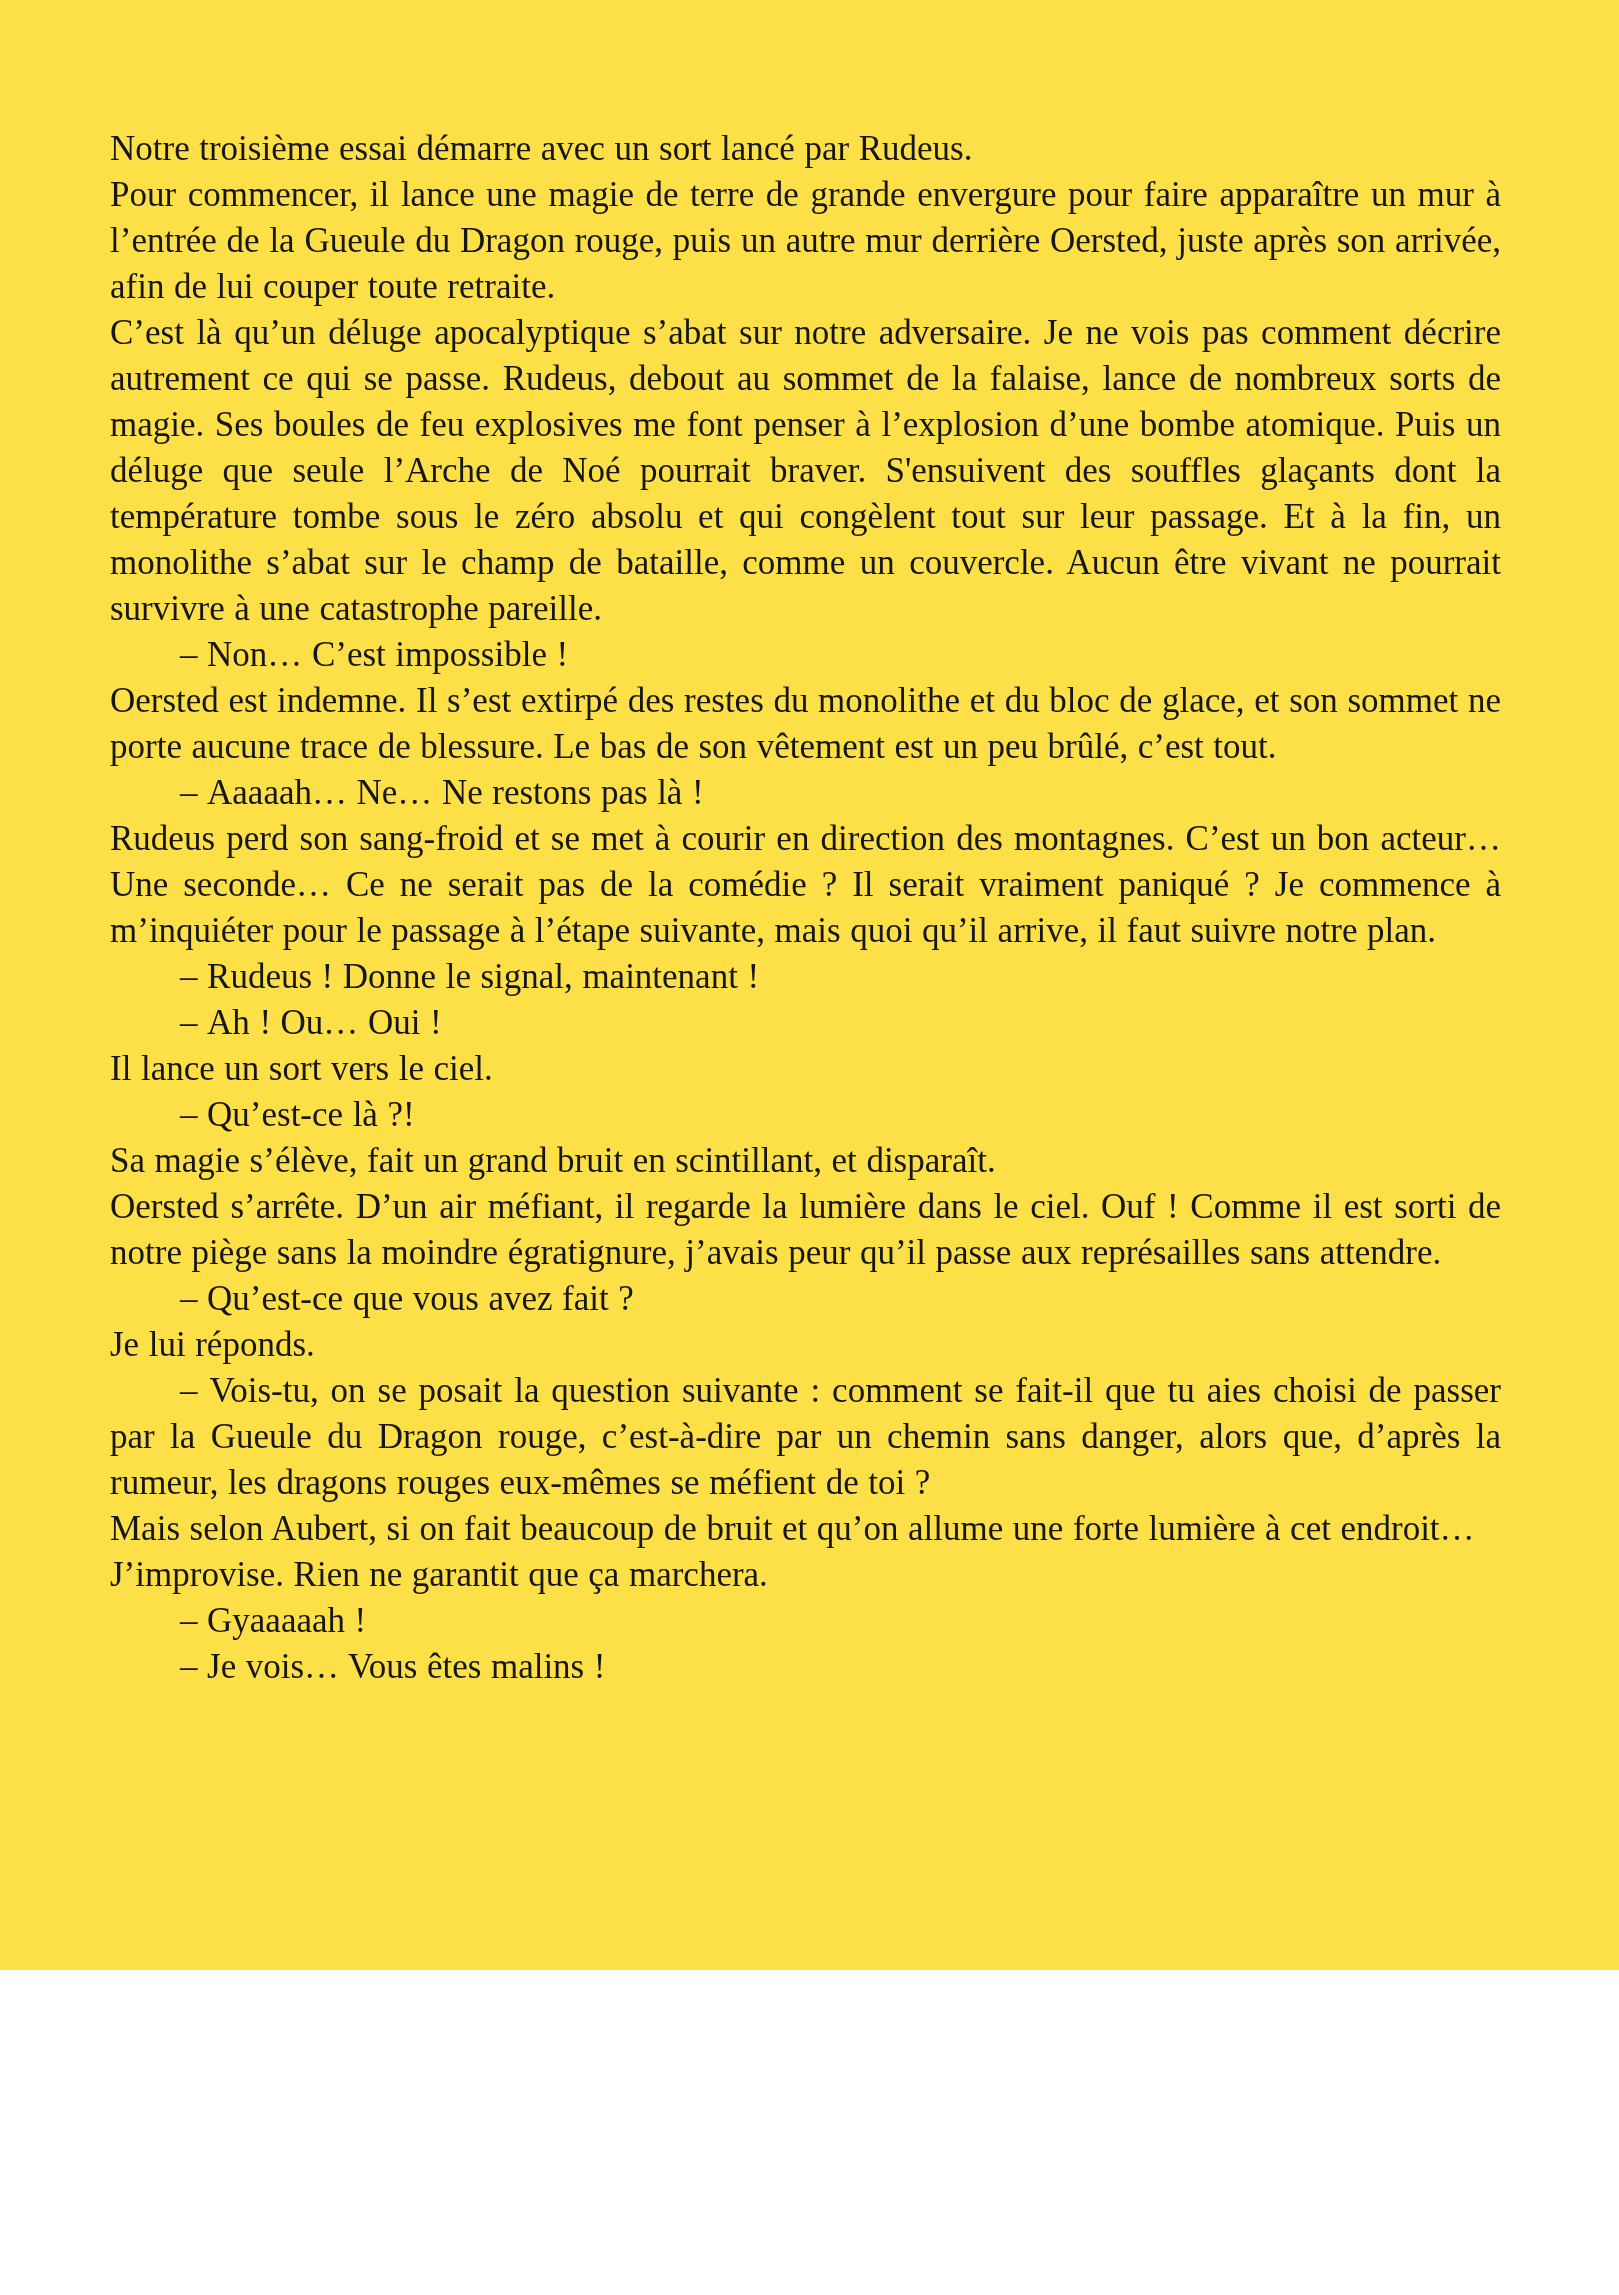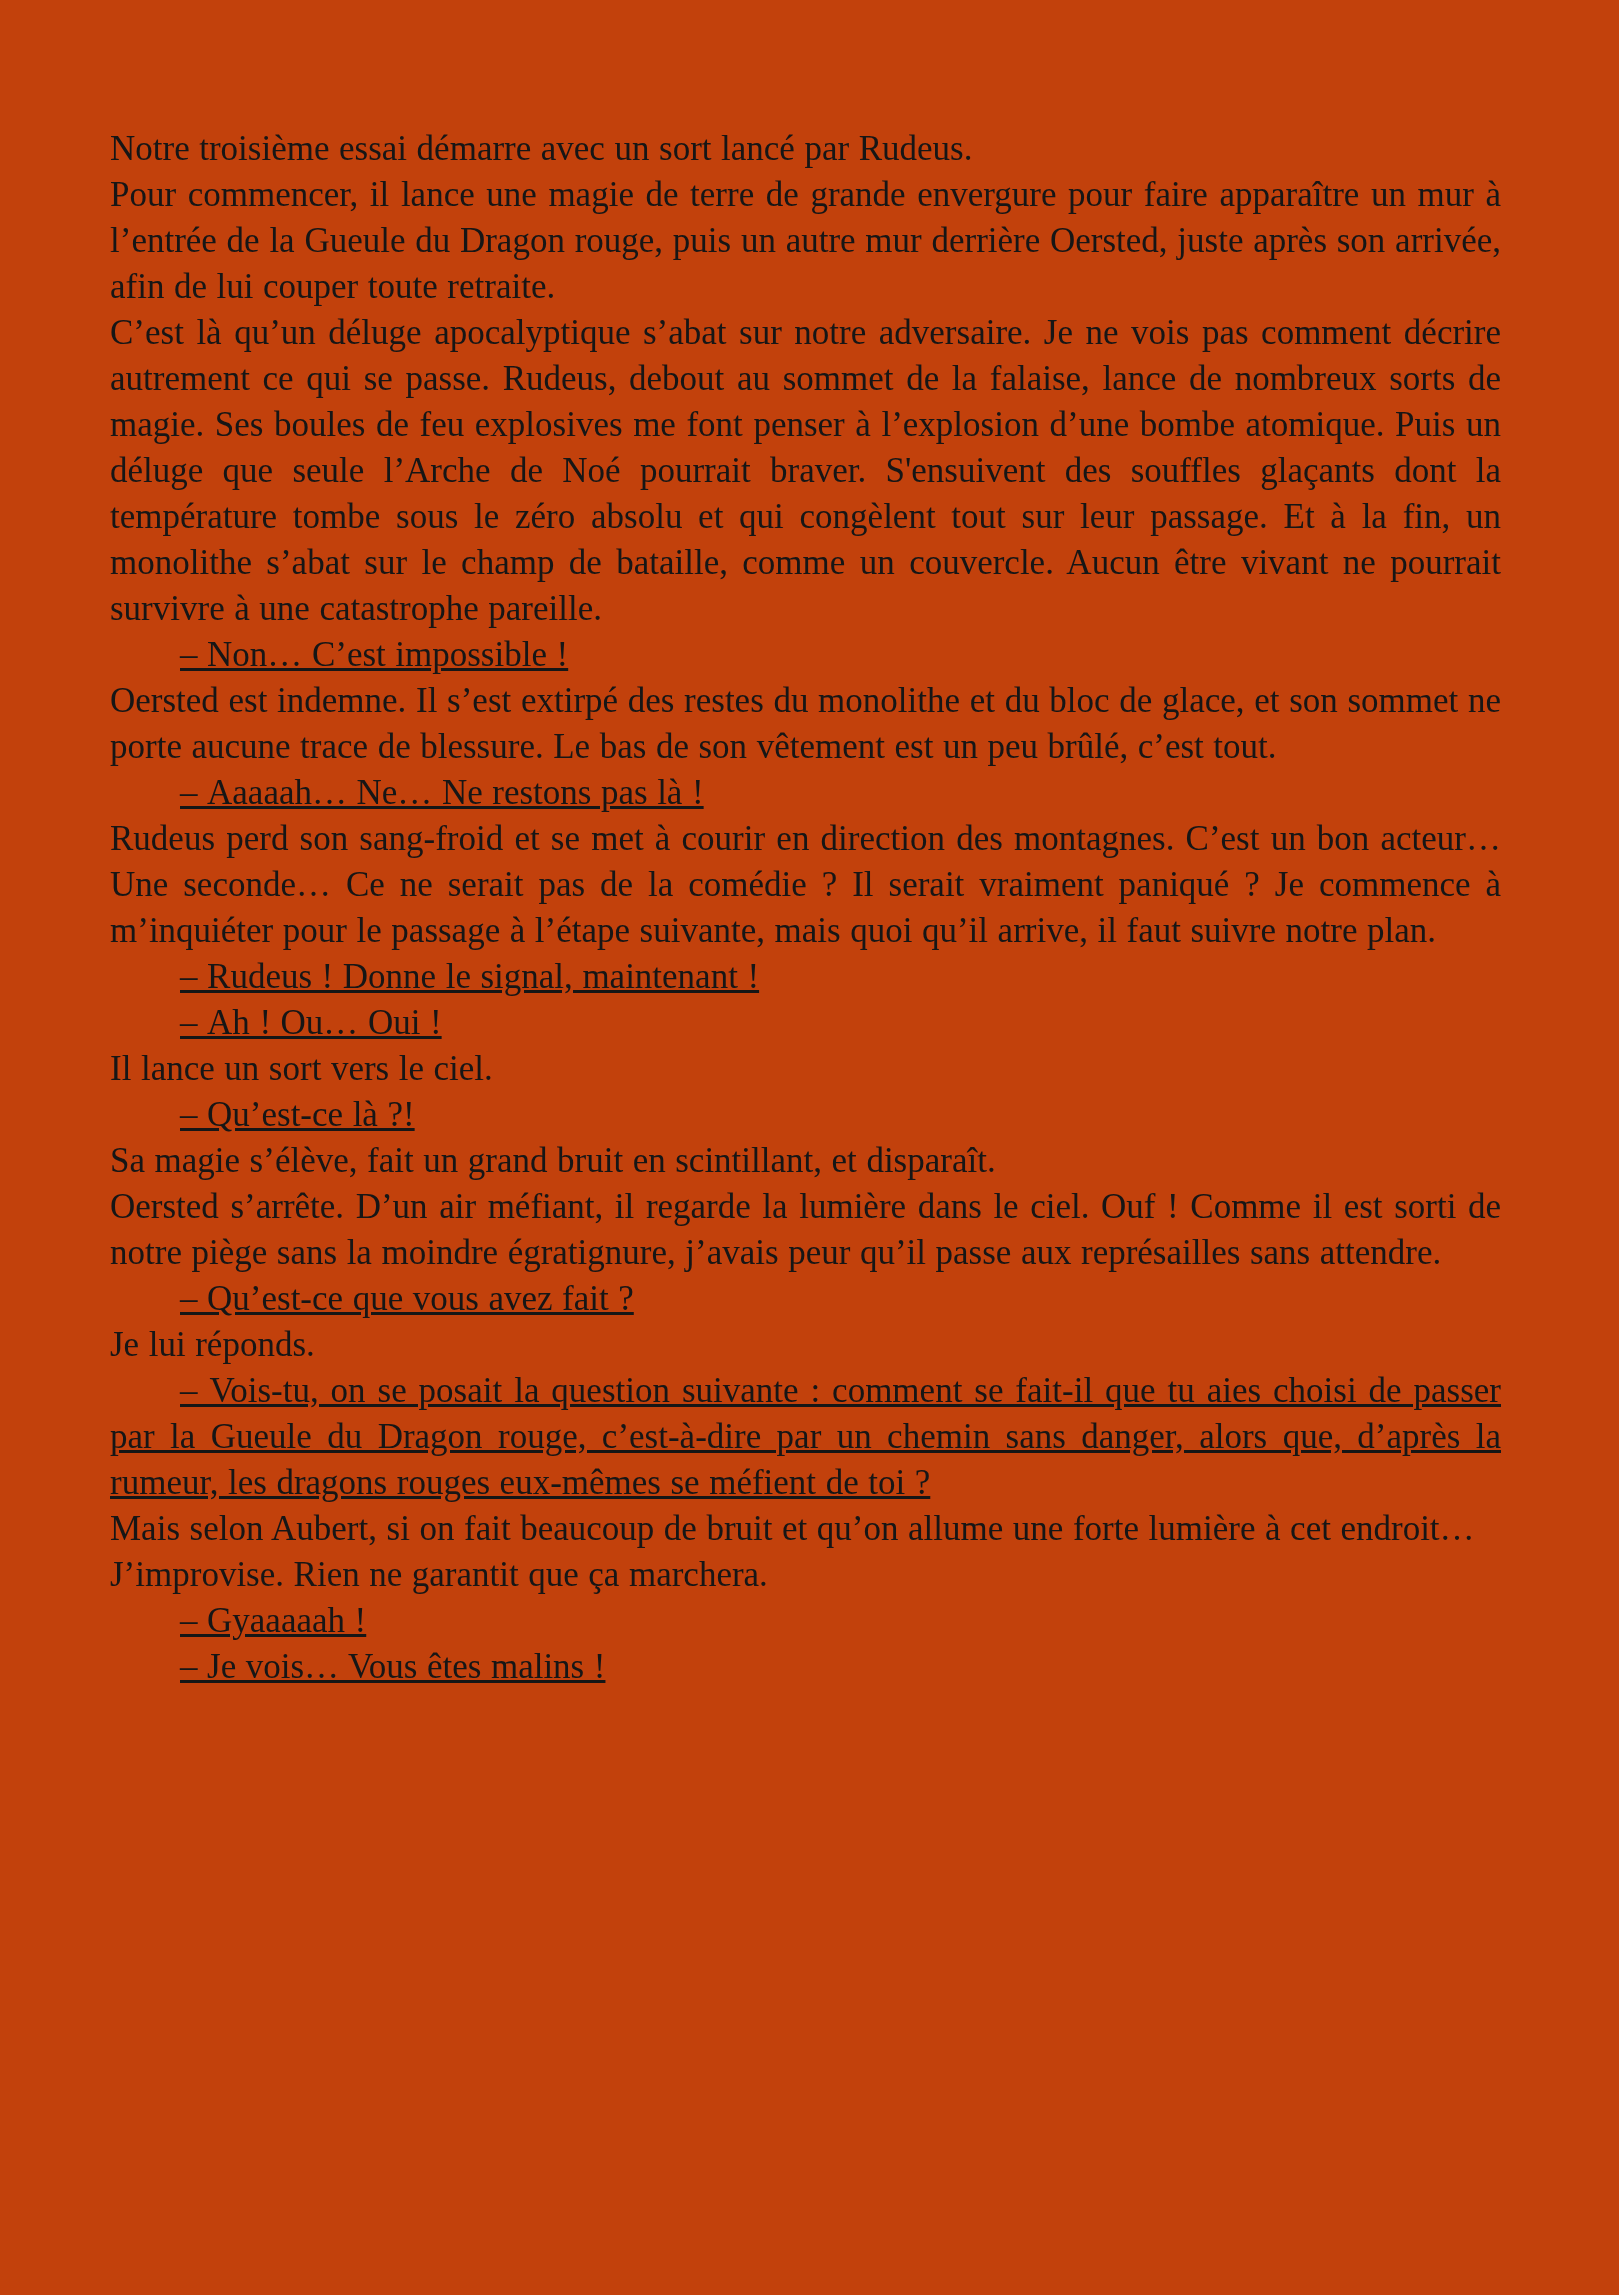--- a/index.html
+++ b/index.html
@@ -9,37 +9,36 @@
   }
   body {
     width: 1619px;
     height: 2295px;
     overflow: hidden;
     font-family: "Liberation Serif", "DejaVu Serif", serif;
   }
   .page {
     box-sizing: border-box;
     width: 1619px;
-    height: 2295px;
+    height: 1970px;
     padding: 126px 118px 101px 110px;
-    background: #c2410c;
+    background: #fde047;
     color: #161616;
   }
   .page-content p {
     margin: 0;
     padding: 0;
     font-size: 35px;
     line-height: 46px;
     text-align: justify;
     color: #161616;
     word-spacing: 0.8px;
   }
   .page-content p.dialogue {
     text-indent: 2em;
-    text-decoration: underline;
   }
 </style>
 </head>
 <body>
 
 <div class="page">
   <main class="page-content" id="page-content">
       <p class="para">Notre troisième essai démarre avec un sort lancé par Rudeus.</p>
       <p class="para">Pour commencer, il lance une magie de terre de grande envergure pour faire apparaître un mur à l’entrée de la Gueule du Dragon rouge, puis un autre mur derrière Oersted, juste après son arrivée, afin de lui couper toute retraite.</p>
       <p class="para">C’est là qu’un déluge apocalyptique s’abat sur notre adversaire. Je ne vois pas comment décrire autrement ce qui se passe. Rudeus, debout au sommet de la falaise, lance de nombreux sorts de magie. Ses boules de feu explosives me font penser à l’explosion d’une bombe atomique. Puis un déluge que seule l’Arche de Noé pourrait braver. S'ensuivent des souffles glaçants dont la température tombe sous le zéro absolu et qui congèlent tout sur leur passage. Et à la fin, un monolithe s’abat sur le champ de bataille, comme un couvercle. Aucun être vivant ne pourrait survivre à une catastrophe pareille.</p>

